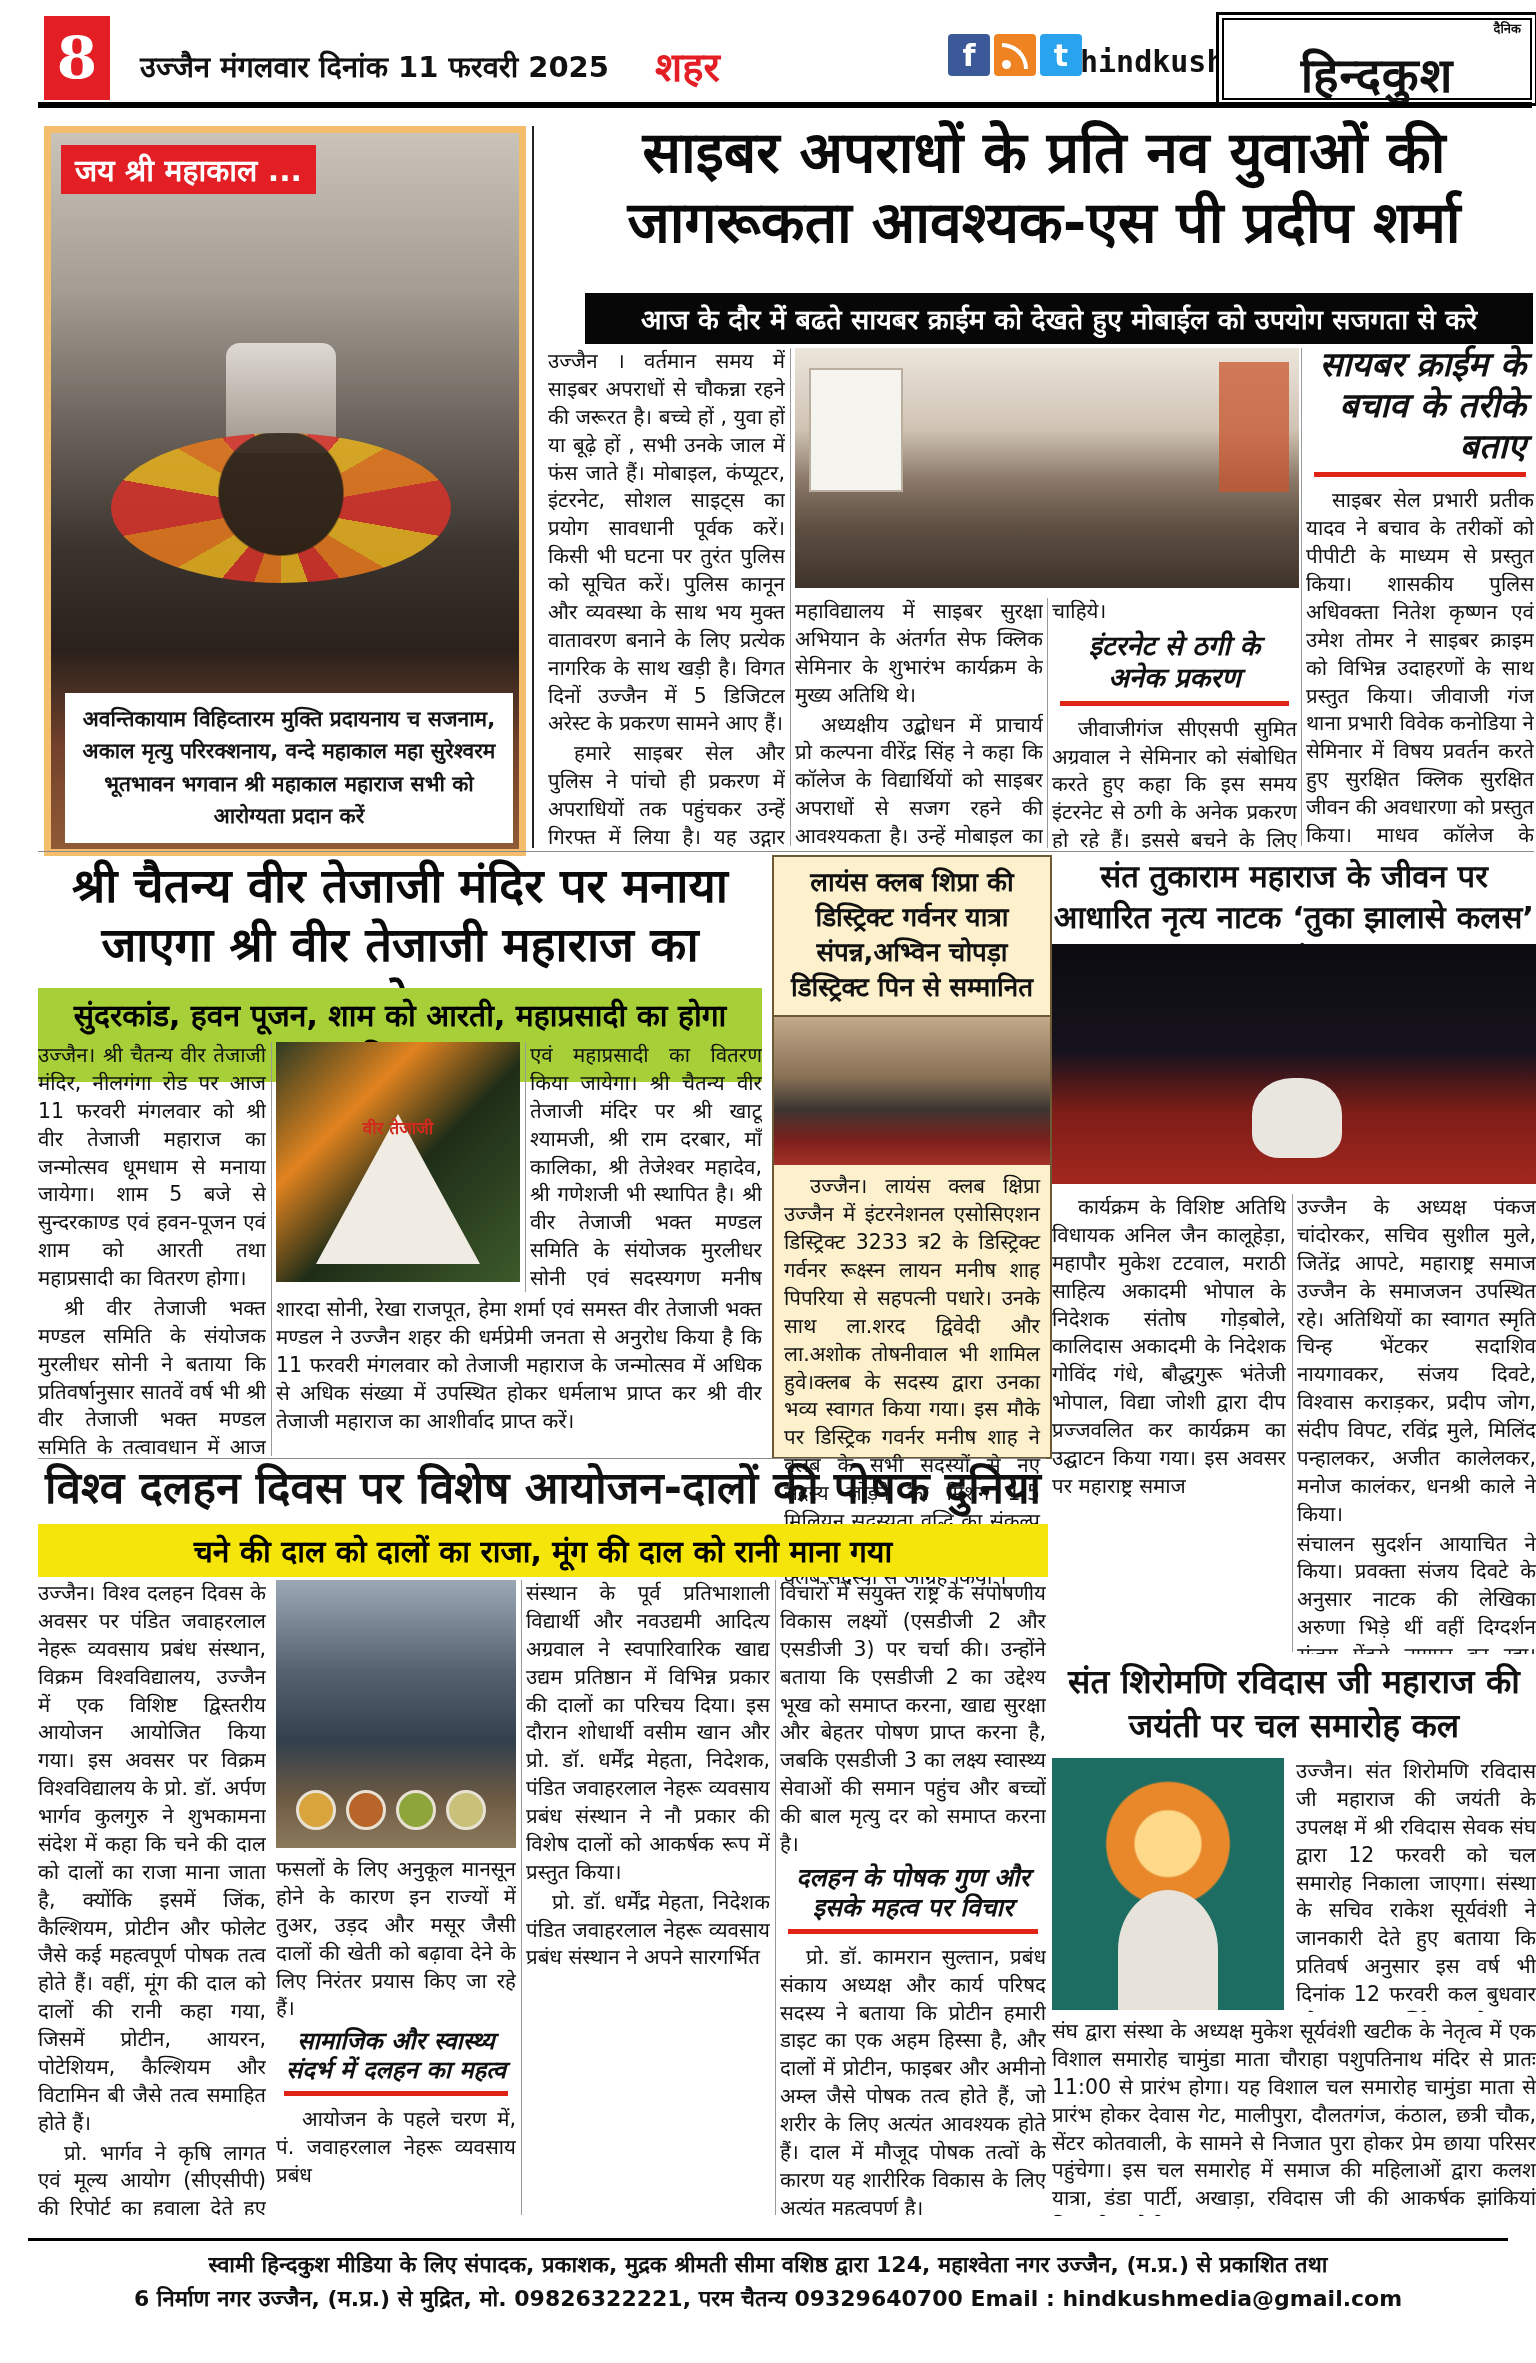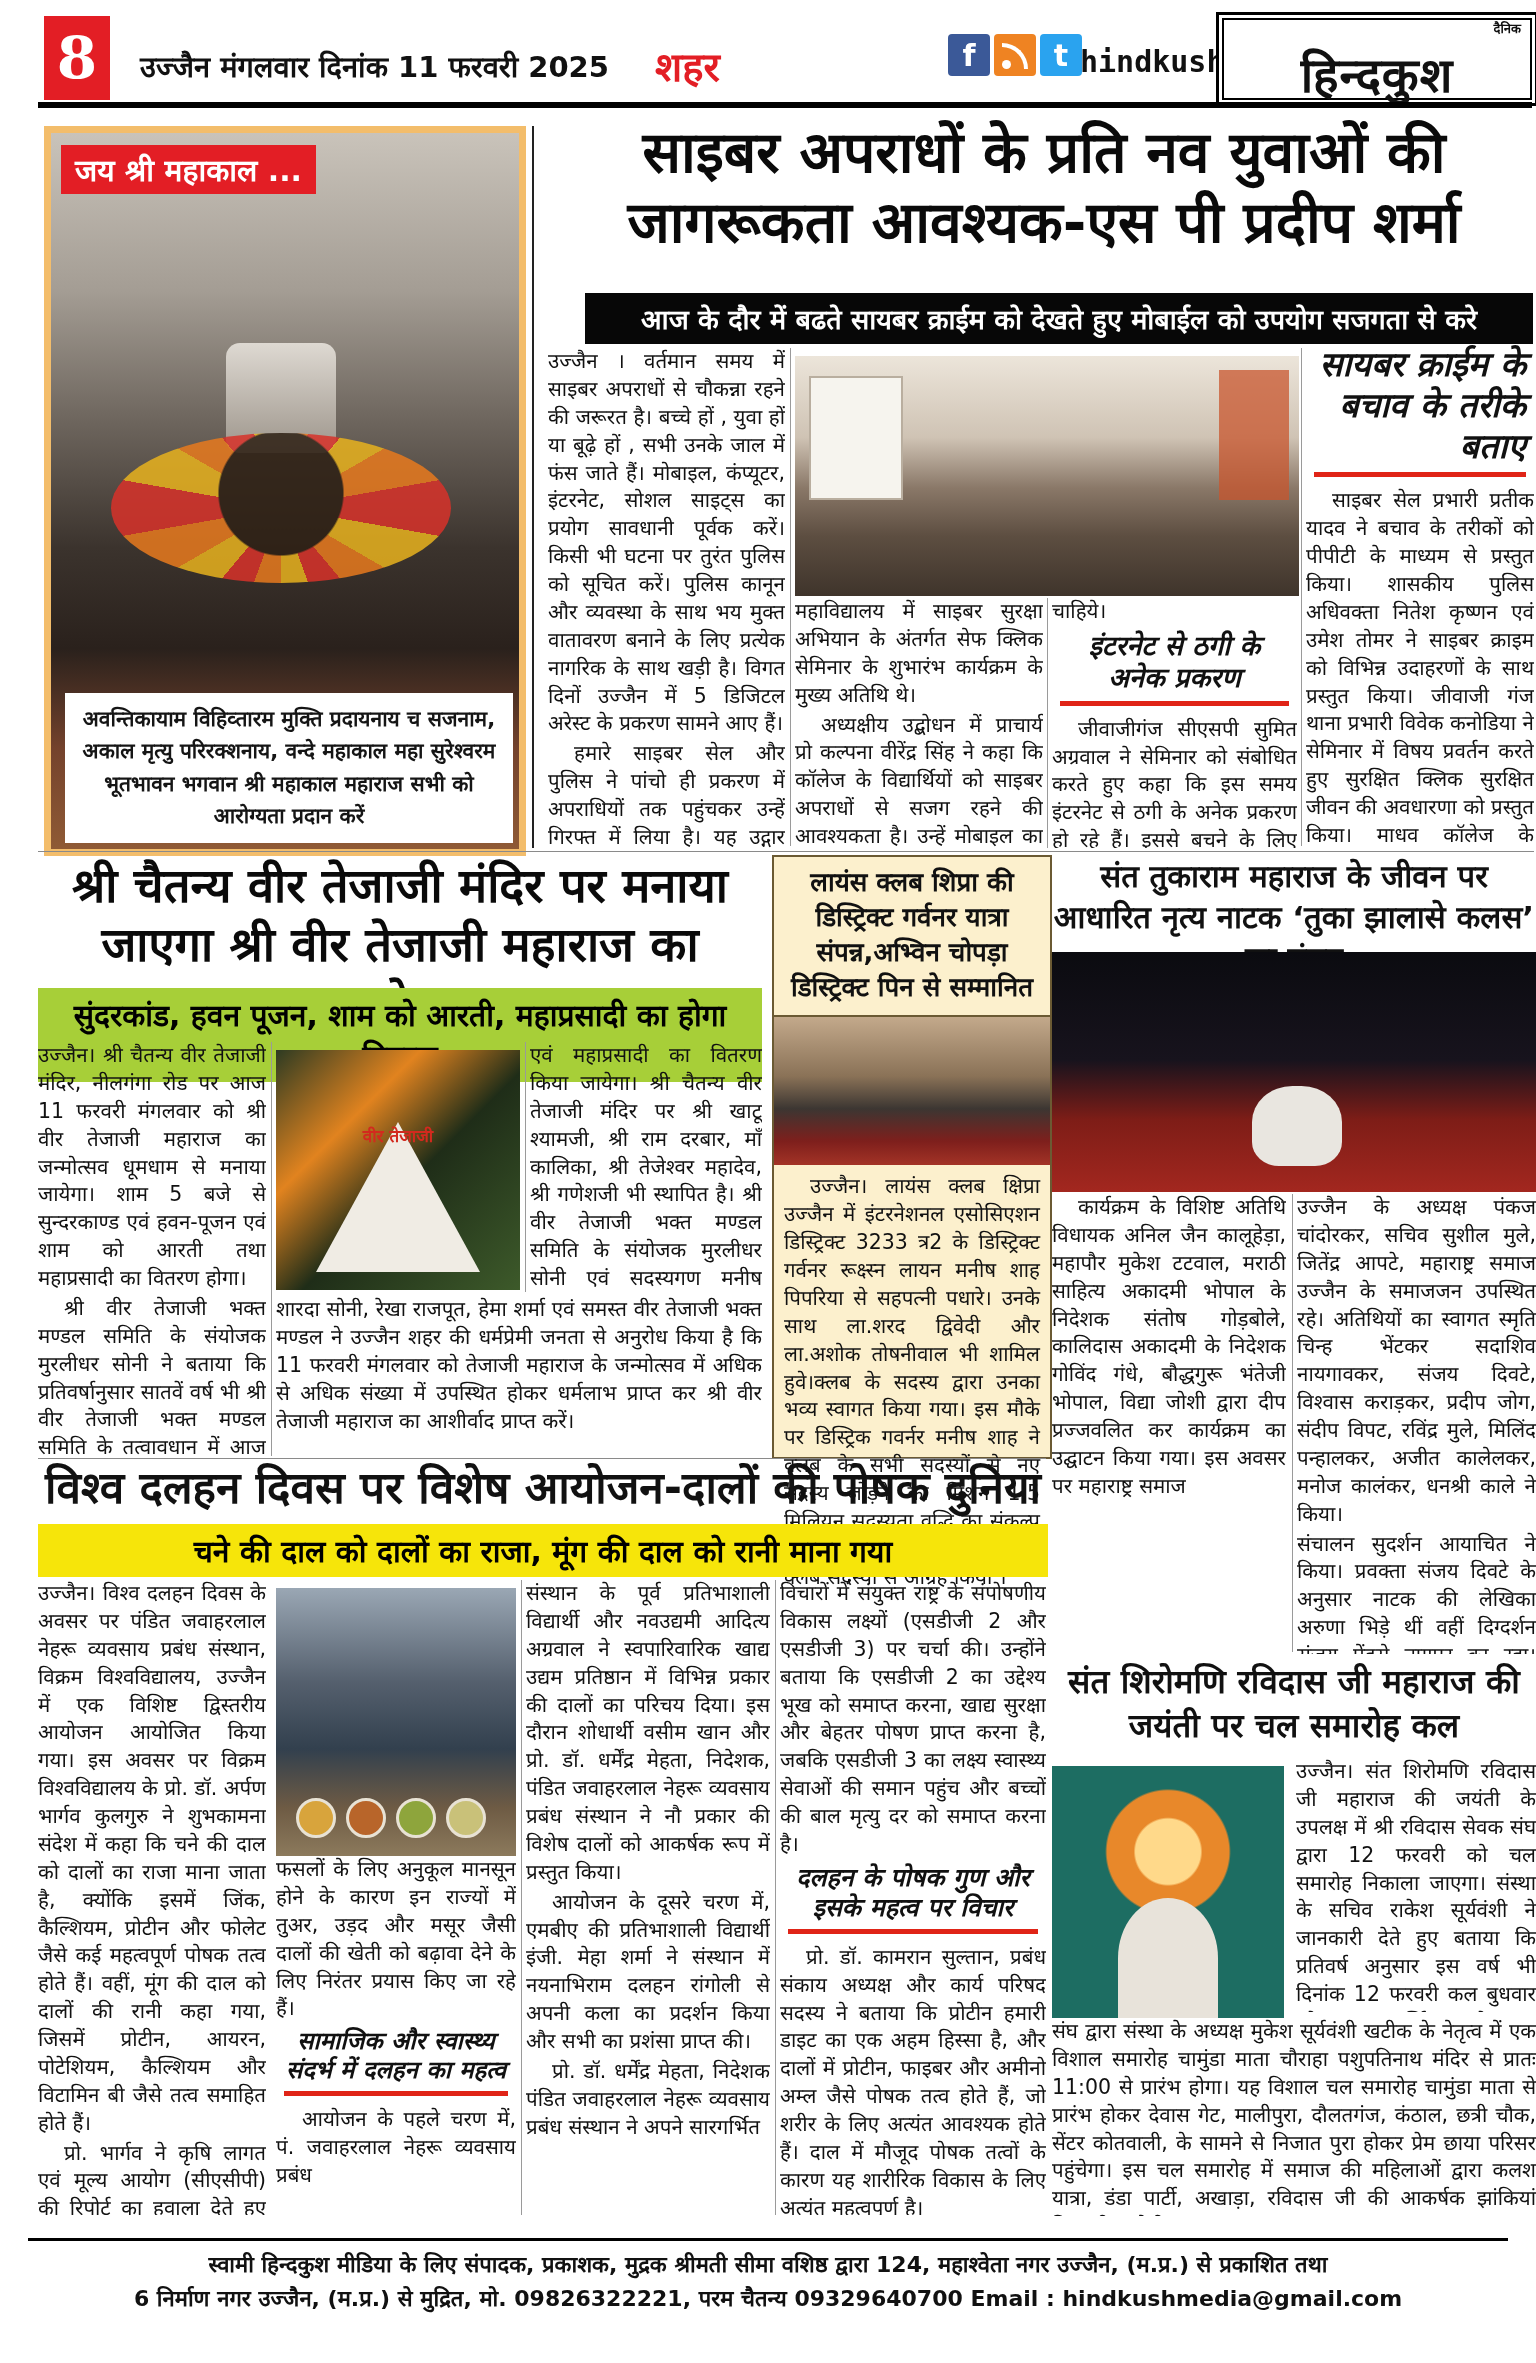--- a/index.html
+++ b/index.html
@@ -6,21 +6,21 @@
   #page{position:relative;width:1536px;height:2363px;margin:0 auto;background:#ffffff;
         font-family:"DejaVu Sans","Liberation Sans",sans-serif;color:#111;overflow:hidden;}
   .abs{position:absolute;}
   .col{position:absolute;overflow:hidden;font-size:20.5px;line-height:1.36;text-align:justify;}
   .col p{margin:0 0 2px 0;text-indent:26px;}
   .col p.noind{text-indent:0;}
   .vrule{position:absolute;width:1px;background:#9a9a9a;}
   .hrule{position:absolute;height:1px;background:#8a8a8a;}
   .subhead-red{font-weight:bold;font-style:italic;text-align:center;font-size:27px;line-height:1.2;
                border-bottom:5px solid #e02417;padding-bottom:6px;margin:4px 8px 10px 8px;}
-  .photo{position:absolute;overflow:hidden;margin-top:8px;}
+  .photo{position:absolute;overflow:hidden;}
   
   #pageno{left:44px;top:16px;width:66px;height:84px;background:#e31e25;color:#fff;
           font-size:58px;font-weight:bold;display:flex;align-items:center;justify-content:center;
           font-family:"DejaVu Serif","Liberation Serif",serif;}
   #dateline{left:140px;top:46px;width:560px;font-size:29px;font-weight:bold;}
   #sec-shahar{left:655px;top:38px;font-size:40px;font-weight:bold;color:#e31e25;}
   .sico{position:absolute;top:34px;width:42px;height:42px;border-radius:4px;color:#fff;
         display:flex;align-items:center;justify-content:center;font-weight:bold;font-size:30px;}
   #site-url{left:1080px;top:44px;font-size:30px;font-weight:bold;font-family:"DejaVu Sans Mono","Liberation Mono",monospace;}
   #logo-box{left:1216px;top:12px;width:316px;height:88px;border:3px solid #000;box-shadow:inset 0 0 0 3px #fff,inset 0 0 0 5px #000;
@@ -213,21 +213,20 @@
     <span class="bowl" style="left:170px;background:#c9c179;"></span>
   </div>
   <div class="col" style="left:276px;top:1856px;width:240px;height:359px;">
     <p class="noind">फसलों के लिए अनुकूल मानसून होने के कारण इन राज्यों में तुअर, उड़द और मसूर जैसी दालों की खेती को बढ़ावा देने के लिए निरंतर प्रयास किए जा रहे हैं।</p>
     <div class="subhead-red" style="font-size:24px;">सामाजिक और स्वास्थ्य संदर्भ में दलहन का महत्व</div>
     <p>आयोजन के पहले चरण में, पं. जवाहरलाल नेहरू व्यवसाय प्रबंध</p>
   </div>
 
   <div class="col" style="left:526px;top:1580px;width:244px;height:635px;">
     <p class="noind">संस्थान के पूर्व प्रतिभाशाली विद्यार्थी और नवउद्यमी आदित्य अग्रवाल ने स्वपारिवारिक खाद्य उद्यम प्रतिष्ठान में विभिन्न प्रकार की दालों का परिचय दिया। इस दौरान शोधार्थी वसीम खान और प्रो. डॉ. धर्मेंद्र मेहता, निदेशक, पंडित जवाहरलाल नेहरू व्यवसाय प्रबंध संस्थान ने नौ प्रकार की विशेष दालों को आकर्षक रूप में प्रस्तुत किया।</p>
-    <p>आयोजन के दूसरे चरण में, एमबीए की प्रतिभाशाली विद्यार्थी इंजी. मेहा शर्मा ने संस्थान में नयनाभिराम दलहन रांगोली से अपनी कला का प्रदर्शन किया और सभी का प्रशंसा प्राप्त की।</p>
     <p>प्रो. डॉ. धर्मेंद्र मेहता, निदेशक पंडित जवाहरलाल नेहरू व्यवसाय प्रबंध संस्थान ने अपने सारगर्भित</p>
   </div>
 
   <div class="col" style="left:780px;top:1580px;width:266px;height:635px;">
     <p class="noind">विचारों में संयुक्त राष्ट्र के संपोषणीय विकास लक्ष्यों (एसडीजी 2 और एसडीजी 3) पर चर्चा की। उन्होंने बताया कि एसडीजी 2 का उद्देश्य भूख को समाप्त करना, खाद्य सुरक्षा और बेहतर पोषण प्राप्त करना है, जबकि एसडीजी 3 का लक्ष्य स्वास्थ्य सेवाओं की समान पहुंच और बच्चों की बाल मृत्यु दर को समाप्त करना है।</p>
     <div class="subhead-red" style="font-size:25px;">दलहन के पोषक गुण और इसके महत्व पर विचार</div>
     <p>प्रो. डॉ. कामरान सुल्तान, प्रबंध संकाय अध्यक्ष और कार्य परिषद सदस्य ने बताया कि प्रोटीन हमारी डाइट का एक अहम हिस्सा है, और दालों में प्रोटीन, फाइबर और अमीनो अम्ल जैसे पोषक तत्व होते हैं, जो शरीर के लिए अत्यंत आवश्यक होते हैं। दाल में मौजूद पोषक तत्वों के कारण यह शारीरिक विकास के लिए अत्यंत महत्वपूर्ण है।</p>
   </div>
 
   <div class="vrule" style="left:521px;top:1580px;height:635px;"></div>

